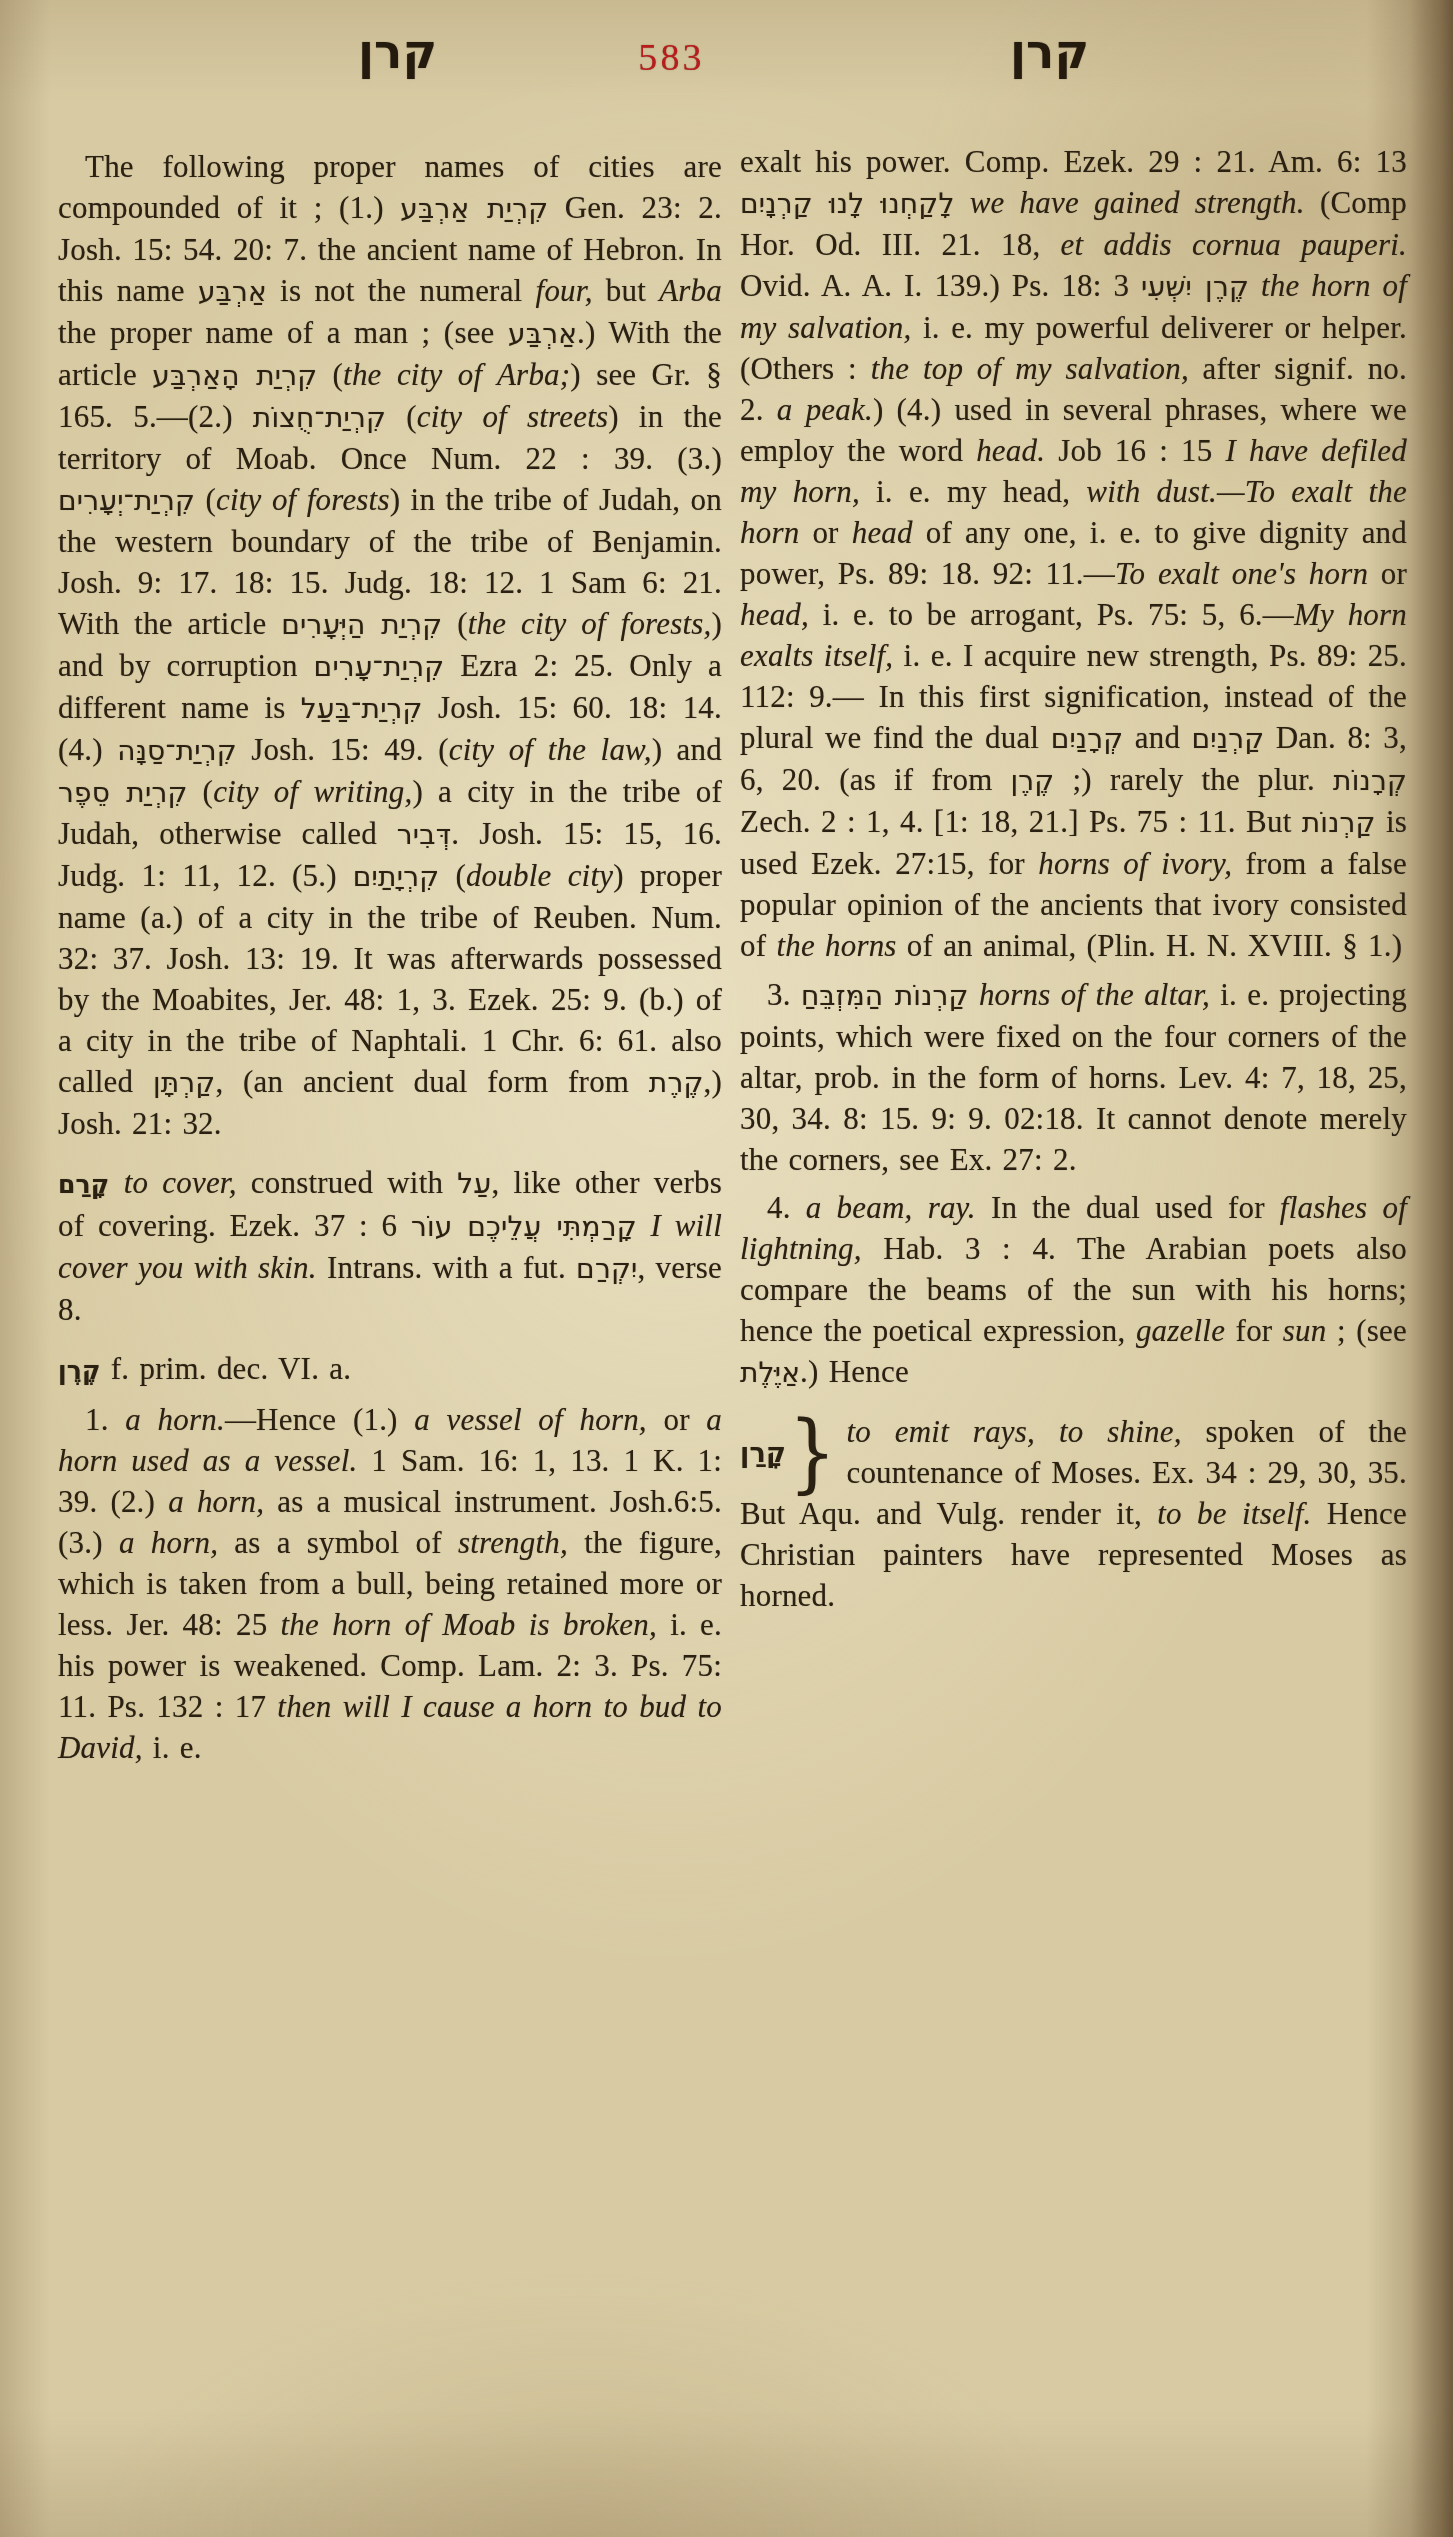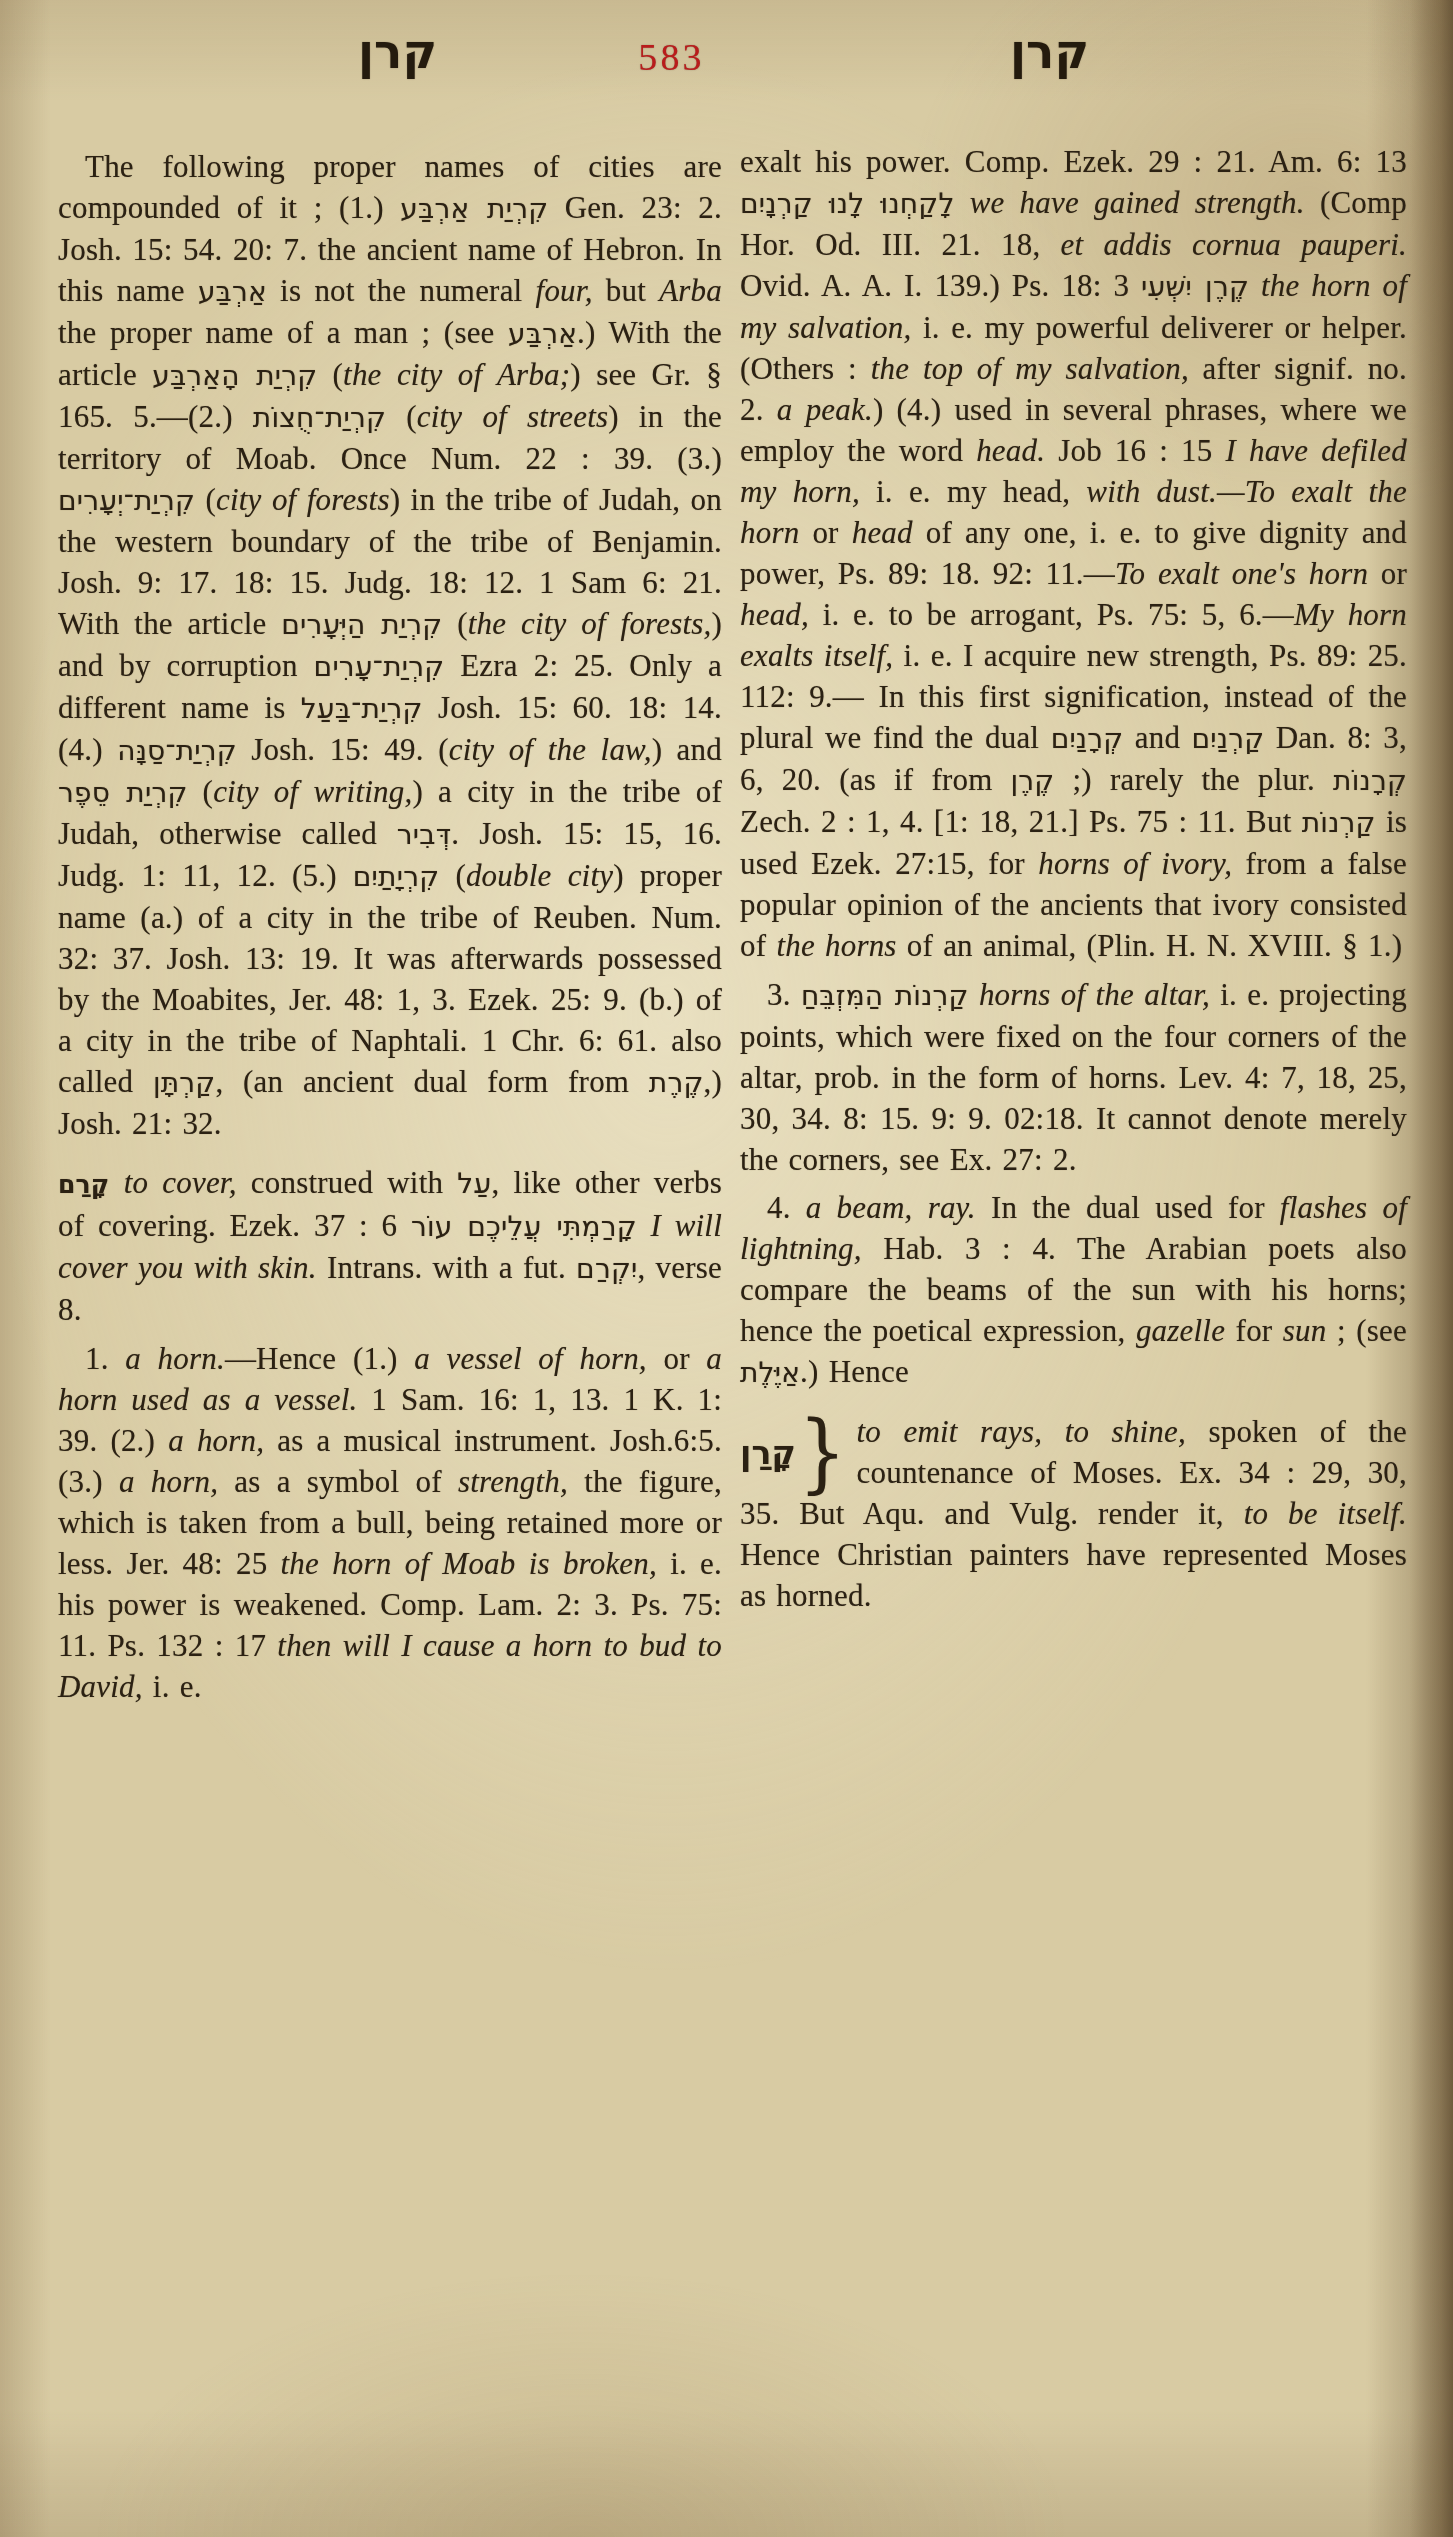--- a/index.html
+++ b/index.html
@@ -49,40 +49,41 @@
   .heb{
     font-family:"DejaVu Sans", sans-serif;
     font-size:28px;
     direction:rtl;unicode-bidi:isolate;
   }
   .headword{font-size:25px;font-weight:600;}
   .lead{
     float:left;display:flex;align-items:center;
     margin:2.5px 10px 0 0;height:77px;
   }
-  .lead .headword{font-size:33px;}
+  .lead .headword{font-size:27px;}
   .brace{
     font-family:"DejaVu Serif", serif;
     font-size:75px;font-weight:400;line-height:75px;
     margin-left:2.5px;transform:scaleY(1.15);
     text-shadow:0 0 1px rgba(52,40,22,.42);
   }
 </style>
 </head>
 <body>
 
 <div class="page-edge-shadow"></div>
 
 <div id="hdr-left" class="header-heb">קרן</div>
 <div class="page-number">583</div>
 <div id="hdr-right" class="header-heb">קרן</div>
 
 <div id="left-col" class="col">
     <p class="para indent"><span>The following proper names of cities are compounded of it ; (1.) </span><span class="heb">קִרְיַת אַרְבַּע</span><span> Gen. 23: 2. Josh. 15: 54. 20: 7. the ancient name of Hebron. In this name </span><span class="heb">אַרְבַּע</span><span> is not the numeral </span><span class="it">four,</span><span> but </span><span class="it">Arba</span><span> the proper name of a man ; (see </span><span class="heb">אַרְבַּע</span><span>.) With the article </span><span class="heb">קִרְיַת הָאַרְבַּע</span><span> (</span><span class="it">the city of Arba;</span><span>) see Gr. § 165. 5.—(2.) </span><span class="heb">קִרְיַת־חֻצוֹת</span><span> (</span><span class="it">city of streets</span><span>) in the territory of Moab. Once Num. 22 : 39. (3.) </span><span class="heb">קִרְיַת־יְעָרִים</span><span> (</span><span class="it">city of forests</span><span>) in the tribe of Judah, on the western boundary of the tribe of Benjamin. Josh. 9: 17. 18: 15. Judg. 18: 12. 1 Sam 6: 21. With the article </span><span class="heb">קִרְיַת הַיְּעָרִים</span><span> (</span><span class="it">the city of forests,</span><span>) and by corruption </span><span class="heb">קִרְיַת־עָרִים</span><span> Ezra 2: 25. Only a different name is </span><span class="heb">קִרְיַת־בַּעַל</span><span> Josh. 15: 60. 18: 14. (4.) </span><span class="heb">קִרְיַת־סַנָּה</span><span> Josh. 15: 49. (</span><span class="it">city of the law,</span><span>) and </span><span class="heb">קִרְיַת סֵפֶר</span><span> (</span><span class="it">city of writing,</span><span>) a city in the tribe of Judah, otherwise called </span><span class="heb">דְּבִיר</span><span>. Josh. 15: 15, 16. Judg. 1: 11, 12. (5.) </span><span class="heb">קִרְיָתַיִם</span><span> (</span><span class="it">double city</span><span>) proper name (a.) of a city in the tribe of Reuben. Num. 32: 37. Josh. 13: 19. It was afterwards possessed by the Moabites, Jer. 48: 1, 3. Ezek. 25: 9. (b.) of a city in the tribe of Naphtali. 1 Chr. 6: 61. also called </span><span class="heb">קַרְתָּן</span><span>, (an ancient dual form from </span><span class="heb">קֶרֶת</span><span>,) Josh. 21: 32.</span></p>
     <p class="para entry"><span class="heb headword">קָרַם</span><span> </span><span class="it">to cover,</span><span> construed with </span><span class="heb">עַל</span><span>, like other verbs of covering. Ezek. 37 : 6 </span><span class="heb">קָרַמְתִּי עֲלֵיכֶם עוֹר</span><span> </span><span class="it">I will cover you with skin.</span><span> Intrans. with a fut. </span><span class="heb">יִקְרַם</span><span>, verse 8.</span></p>
+    <p class="para entry"><span class="heb headword">קֶרֶן</span><span> f. prim. dec. VI. a.</span></p>
     <p class="para sense"><span>1. </span><span class="it">a horn.</span><span>—Hence (1.) </span><span class="it">a vessel of horn,</span><span> or </span><span class="it">a horn used as a vessel.</span><span> 1 Sam. 16: 1, 13. 1 K. 1: 39. (2.) </span><span class="it">a horn,</span><span> as a musical instrument. Josh.6:5. (3.) </span><span class="it">a horn,</span><span> as a symbol of </span><span class="it">strength,</span><span> the figure, which is taken from a bull, being retained more or less. Jer. 48: 25 </span><span class="it">the horn of Moab is broken,</span><span> i. e. his power is weakened. Comp. Lam. 2: 3. Ps. 75: 11. Ps. 132 : 17 </span><span class="it">then will I cause a horn to bud to David,</span><span> i. e.</span></p>
   </div>
 <div id="right-col" class="col">
     <p class="para"><span>exalt his power. Comp. Ezek. 29 : 21. Am. 6: 13 </span><span class="heb">לָקַחְנוּ לָנוּ קַרְנָיִם</span><span> </span><span class="it">we have gained strength.</span><span> (Comp Hor. Od. III. 21. 18, </span><span class="it">et addis cornua pauperi.</span><span> Ovid. A. A. I. 139.) Ps. 18: 3 </span><span class="heb">קֶרֶן יִשְׁעִי</span><span> </span><span class="it">the horn of my salvation,</span><span> i. e. my powerful deliverer or helper. (Others : </span><span class="it">the top of my salvation,</span><span> after signif. no. 2. </span><span class="it">a peak.</span><span>) (4.) used in several phrases, where we employ the word </span><span class="it">head.</span><span> Job 16 : 15 </span><span class="it">I have defiled my horn,</span><span> i. e. my head, </span><span class="it">with dust.—To exalt the horn</span><span> or </span><span class="it">head</span><span> of any one, i. e. to give dignity and power, Ps. 89: 18. 92: 11.—</span><span class="it">To exalt one's horn</span><span> or </span><span class="it">head,</span><span> i. e. to be arrogant, Ps. 75: 5, 6.—</span><span class="it">My horn exalts itself,</span><span> i. e. I acquire new strength, Ps. 89: 25. 112: 9.— In this first signification, instead of the plural we find the dual </span><span class="heb">קְרָנַיִם</span><span> and </span><span class="heb">קַרְנַיִם</span><span> Dan. 8: 3, 6, 20. (as if from </span><span class="heb">קֶרֶן</span><span> ;) rarely the plur. </span><span class="heb">קְרָנוֹת</span><span> Zech. 2 : 1, 4. [1: 18, 21.] Ps. 75 : 11. But </span><span class="heb">קַרְנוֹת</span><span> is used Ezek. 27:15, for </span><span class="it">horns of ivory,</span><span> from a false popular opinion of the ancients that ivory consisted of </span><span class="it">the horns</span><span> of an animal, (Plin. H. N. XVIII. § 1.)</span></p>
     <p class="para sense"><span>3. </span><span class="heb">קַרְנוֹת הַמִּזְבֵּחַ</span><span> </span><span class="it">horns of the altar,</span><span> i. e. projecting points, which were fixed on the four corners of the altar, prob. in the form of horns. Lev. 4: 7, 18, 25, 30, 34. 8: 15. 9: 9. 02:18. It cannot denote merely the corners, see Ex. 27: 2.</span></p>
     <p class="para sense"><span>4. </span><span class="it">a beam, ray.</span><span> In the dual used for </span><span class="it">flashes of lightning,</span><span> Hab. 3 : 4. The Arabian poets also compare the beams of the sun with his horns; hence the poetical expression, </span><span class="it">gazelle</span><span> for </span><span class="it">sun</span><span> ; (see </span><span class="heb">אַיֶּלֶת</span><span>.) Hence</span></p>
     <p class="para entry"><span class="lead">
         <span class="heb headword">קָרַן</span>
         <span class="brace">}</span>
       </span><span> </span><span class="it">to emit rays, to shine,</span><span> spoken of the countenance of Moses. Ex. 34 : 29, 30, 35. But Aqu. and Vulg. render it, </span><span class="it">to be itself.</span><span> Hence Christian painters have represented Moses as horned.</span></p>

